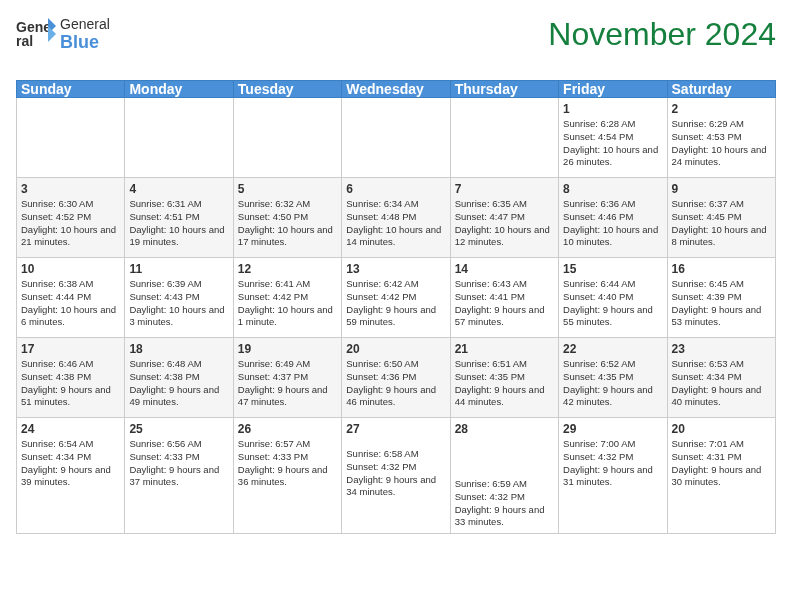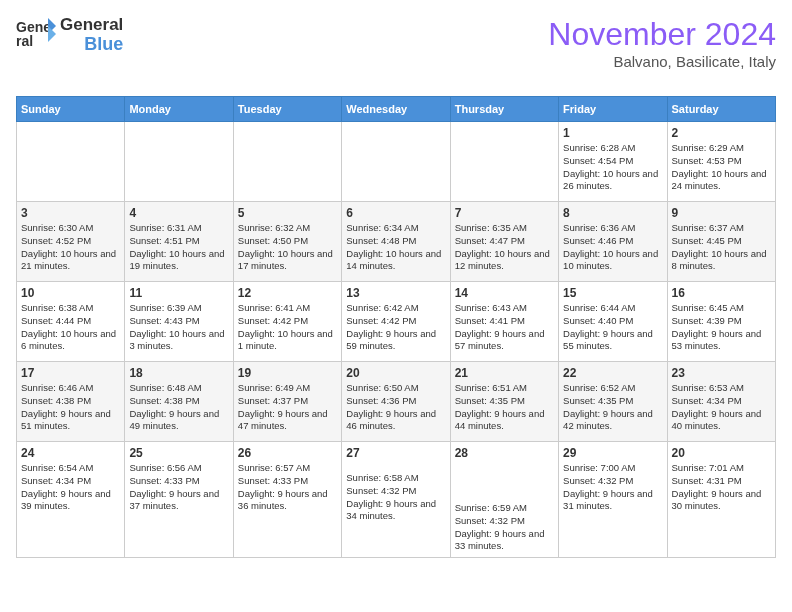--- a/index.html
+++ b/index.html
@@ -20,37 +20,37 @@
       display: flex;
       align-items: center;
       gap: 4px;
     }
     .title-block {
       text-align: right;
     }
     .month-title {
       font-size: 32px;
       font-weight: normal;
-      color: #8b5cf6;
+      color: #15803d;
     }
     .location {
       font-size: 15px;
       color: #555;
     }
     table {
       width: 100%;
       border-collapse: collapse;
       table-layout: fixed;
     }
     thead tr th {
       background-color: #4a90d9;
       color: #fff;
-      font-size: 11px;
+      font-size: 14px;
       font-weight: bold;
-      padding: 6px 4px;
+      padding: 0 4px;
       border: 1px solid #3a7fc1;
       text-align: left;
     }
     tbody tr td {
       border: 1px solid #ccc;
       vertical-align: top;
       padding: 4px 4px;
       font-size: 9.5px;
       color: #333;
       height: 80px;
@@ -74,27 +74,26 @@
 
 <div class="header">
   <div class="logo">
   <svg width="40" height="38" viewBox="0 0 40 38">
     <text x="0" y="16" font-size="14" font-weight="bold" font-family="Arial" fill="#333">Gene</text>
     <text x="0" y="30" font-size="14" font-weight="bold" font-family="Arial" fill="#333">ral</text>
     <polygon points="32,2 40,10 32,18" fill="#4a90d9"></polygon>
     <polygon points="32,10 40,18 32,26" fill="#6ab0e8"></polygon>
   </svg>
   <div style="line-height:1.1">
-    <div style="font-size:17px;font-weight:bold;color:#333;">General</div>
-    <div style="font-size:18px;font-weight:bold;text-align:right;"><span style="color:#4a90d9;">Blue</span></div>
+    <div style="font-size:14px;font-weight:normal;color:#333;">General</div>
+    <div style="font-size:18px;font-weight:bold;"><span style="color:#4a90d9;">Blue</span></div>
   </div>
 </div>
   <div class="title-block">
     <div class="month-title">November 2024</div>
-    <div class="location">Balvano, Basilicate, Italy</div>
   </div>
 </div>
 
 <table>
   <thead>
     <tr>
     <th>Sunday</th>
         <th>Monday</th>
         <th>Tuesday</th>
         <th>Wednesday</th>

